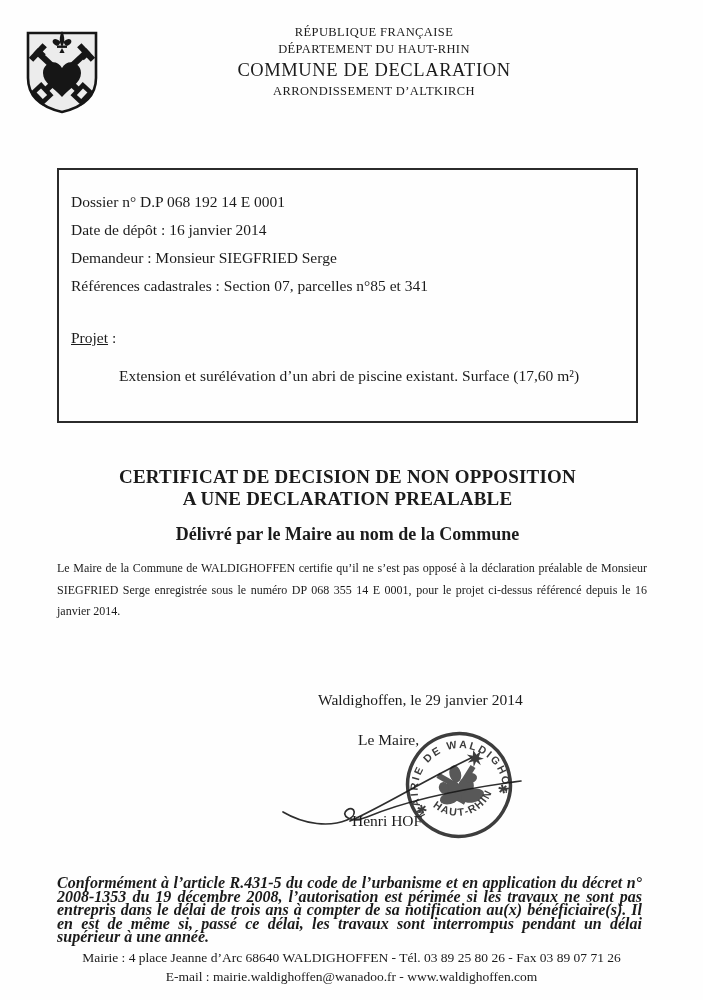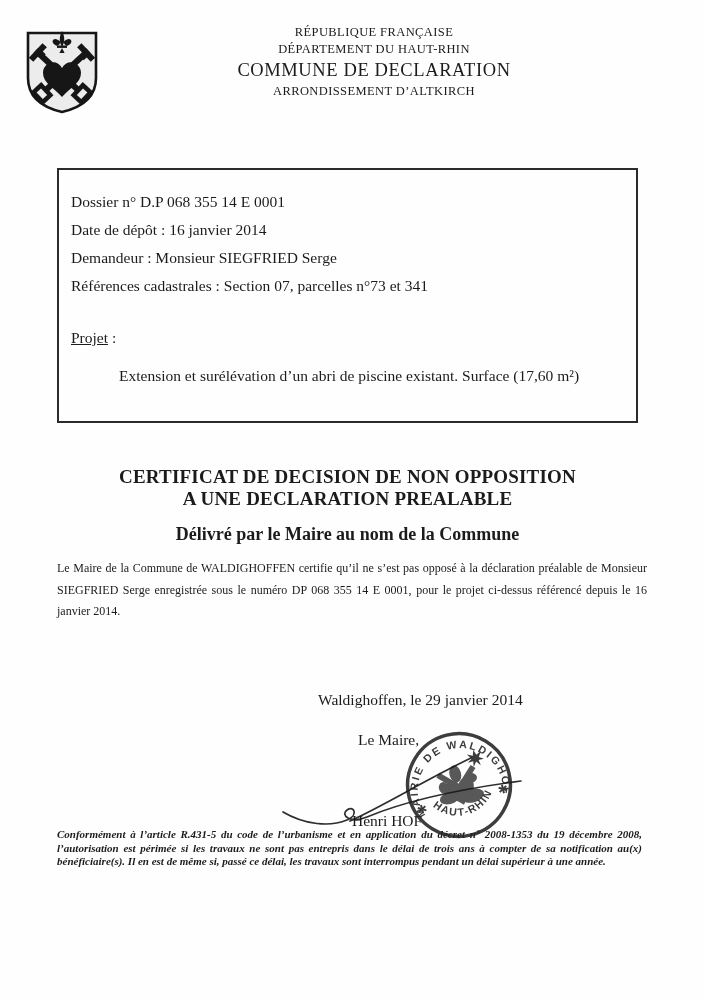--- a/index.html
+++ b/index.html
@@ -31,22 +31,22 @@
   .para{position:absolute;left:57px;width:590px;font-size:12px;line-height:21.5px;text-align:justify;}
   .para1{top:558px;}
   .para2{top:628px;}
   .place-date{position:absolute;left:318px;top:691px;font-size:15.5px;}
   .sig-title{position:absolute;left:358px;top:731px;font-size:15.5px;}
   .sig-name{position:absolute;left:352px;top:812px;font-size:15.5px;z-index:1;}
   .stamp{position:absolute;left:396px;top:722px;width:126px;height:126px;z-index:2;}
   .signature-strokes{position:absolute;left:255px;top:735px;width:300px;height:120px;z-index:3;pointer-events:none;}
   
   .legal{
-    position:absolute;left:57px;top:828px;width:585px;
-    font-size:11px;font-style:italic;font-weight:bold;line-height:13.5px;text-align:justify;
+    position:absolute;left:57px;top:876px;width:585px;
+    font-size:16px;font-style:italic;font-weight:bold;line-height:13.5px;text-align:justify;
   }
   .footer{position:absolute;left:0;right:0;top:948px;text-align:center;font-size:13.5px;line-height:19px;}
 </style>
 </head>
 <body>
 
 <div class="page">
 
   <svg class="arms" viewBox="0 0 80 88" aria-hidden="true">
     <path d="M 6,5 L 74,5 L 74,50 Q 74,76 40,84 Q 6,76 6,50 Z" fill="#ececec" stroke="#161616" stroke-width="2.6"></path>
@@ -77,24 +77,24 @@
   </svg>
 
   <div class="header-text">
     <div class="hdr-small">RÉPUBLIQUE FRANÇAISE</div>
     <div class="hdr-small">DÉPARTEMENT DU HAUT-RHIN</div>
     <div class="hdr-big">COMMUNE DE DECLARATION</div>
     <div class="hdr-small">ARRONDISSEMENT D’ALTKIRCH</div>
   </div>
 
   <div class="dossier-box">
-    <div class="box-line">Dossier n° D.P 068 355 14 E 0001</div>
+    <div class="box-line">Dossier n° D.P 068 192 14 E 0001</div>
     <div class="box-line">Date de dépôt : 16 janvier 2014</div>
     <div class="box-line">Demandeur : Monsieur SIEGFRIED Serge</div>
-    <div class="box-line">Références cadastrales : Section 07, parcelles n°73 et 341</div>
+    <div class="box-line">Références cadastrales : Section 07, parcelles n°85 et 341</div>
     <div class="projet-line"><span class="projet-label">Projet</span><span> :</span></div>
     <div class="projet-desc">Extension et surélévation d’un abri de piscine existant. Surface (17,60 m²)</div>
   </div>
 
   <div class="title-block">
     <div class="title-line">CERTIFICAT DE DECISION DE NON OPPOSITION</div>
     <div class="title-line">A UNE DECLARATION PREALABLE</div>
     <div class="title-sub">Délivré par le Maire au nom de la Commune</div>
   </div>
 
@@ -151,14 +151,18 @@
 
   <svg class="signature-strokes" viewBox="0 0 300 120" aria-hidden="true">
     <g fill="none" stroke="#181818" stroke-width="1.7" stroke-linecap="round" opacity="0.9">
       <path d="M 28,77 C 50,90 75,92 92,85 C 103,81 100,70 92,75 C 85,80 95,89 112,82 C 150,66 205,54 266,46"></path>
       <path d="M 95,86 C 130,70 172,44 216,23"></path>
     </g>
   </svg>
 
   <div class="legal">Conformément à l’article R.431-5 du code de l’urbanisme et en application du décret n° 2008-1353 du 19 décembre 2008, l’autorisation est périmée si les travaux ne sont pas entrepris dans le délai de trois ans à compter de sa notification au(x) bénéficiaire(s). Il en est de même si, passé ce délai, les travaux sont interrompus pendant un délai supérieur à une année.</div>
 
+  <div class="footer">
+    <div>Mairie : 4 place Jeanne d’Arc 68640 WALDIGHOFFEN - Tél. 03 89 25 80 26 - Fax 03 89 07 71 26</div>
+    <div>E-mail : mairie.waldighoffen@wanadoo.fr - www.waldighoffen.com</div>
+  </div>
 
 </div>
 
 </body></html>

